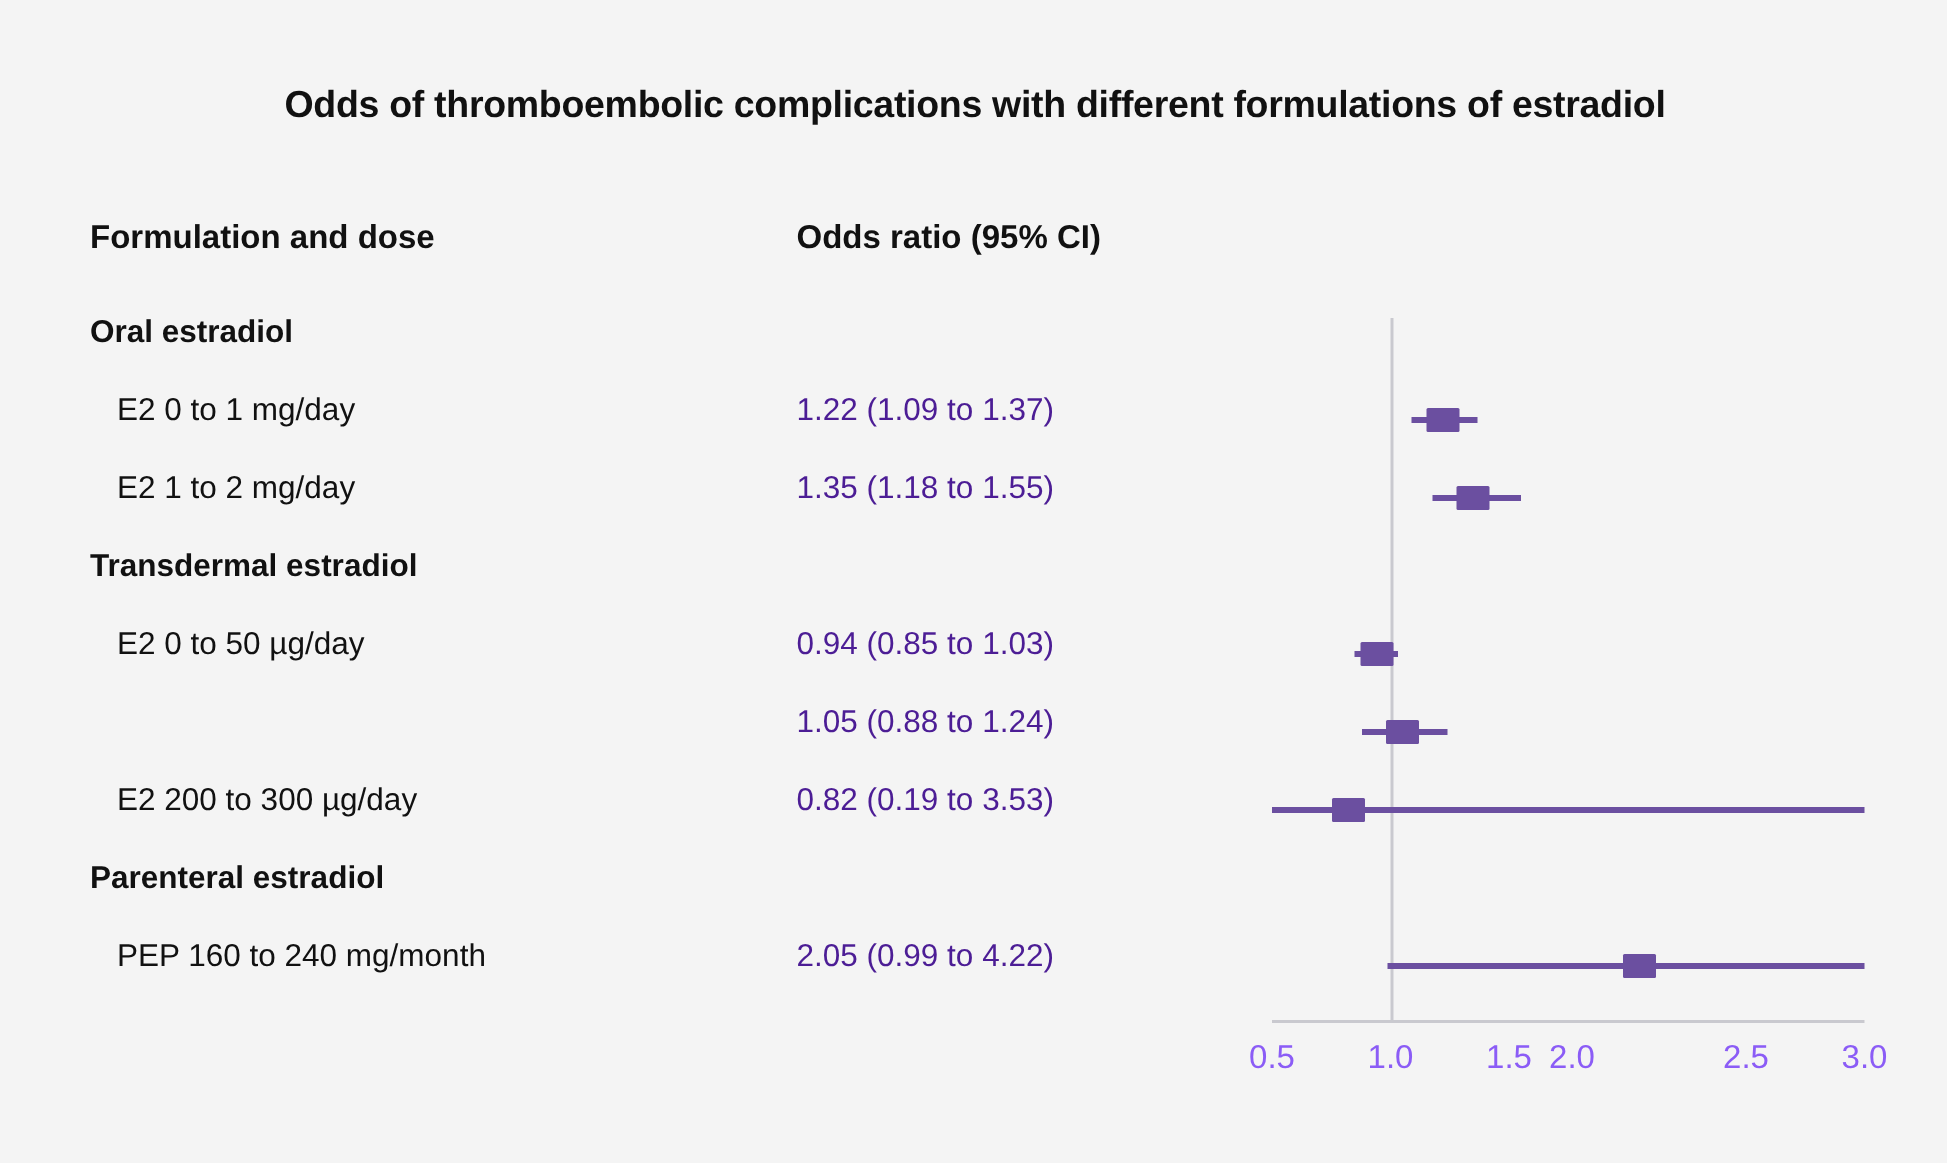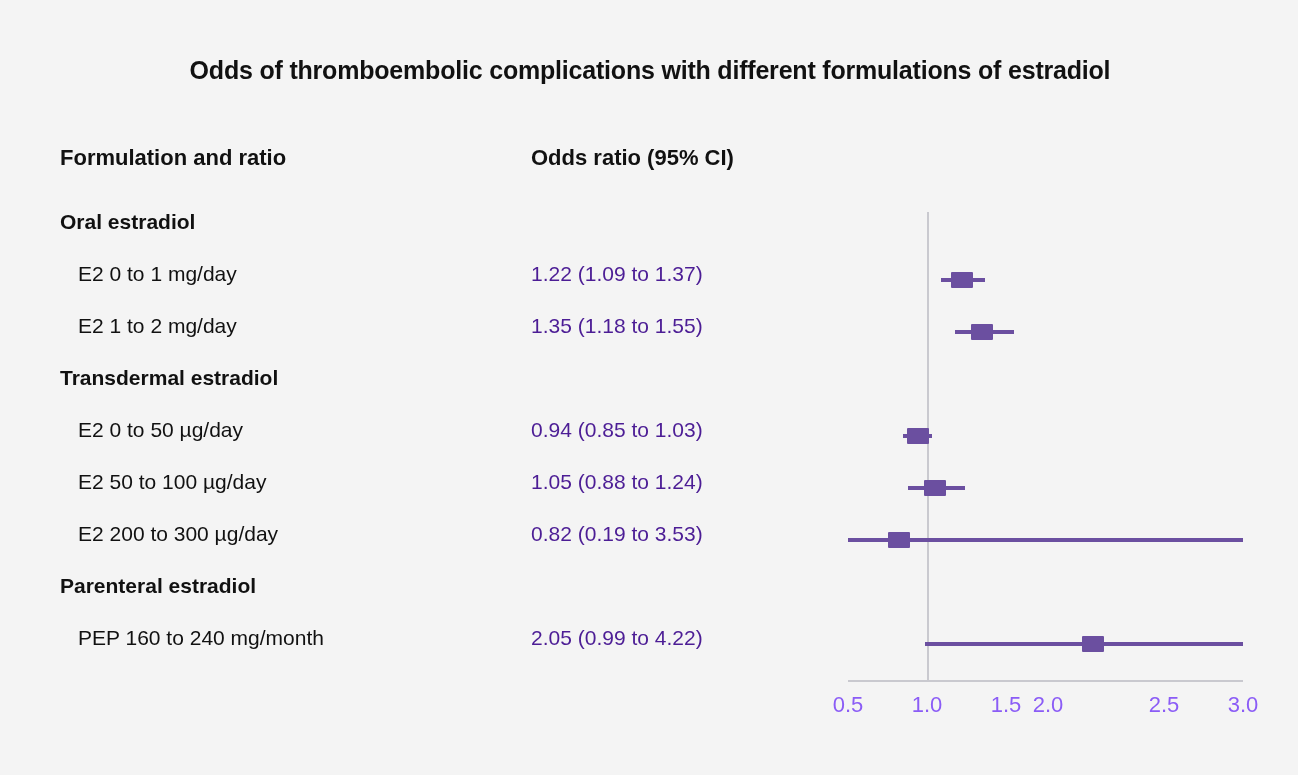--- a/index.html
+++ b/index.html
@@ -115,21 +115,21 @@
     white-space: nowrap;
   }
 </style>
 </head>
 <body>
 
 <div id="chart-root">
 
   <div class="chart-title">Odds of thromboembolic complications with different formulations of estradiol</div>
 
-  <div class="col-header" id="header-formulation">Formulation and ratio</div>
+  <div class="col-header" id="header-formulation">Formulation and dose</div>
   <div class="col-header" id="header-oddsratio">Odds ratio (95% CI)</div>
 
   <div id="rows-container">
       <div class="row row-group" style="top: 210px;">
         <div class="row-label">Oral estradiol</div>
       </div>
       <div class="row row-data" style="top: 262px;">
         <div class="row-label">E2 0 to 1 mg/day</div>
         <div class="row-value">1.22 (1.09 to 1.37)</div>
       </div>
@@ -138,21 +138,20 @@
         <div class="row-value">1.35 (1.18 to 1.55)</div>
       </div>
       <div class="row row-group" style="top: 366px;">
         <div class="row-label">Transdermal estradiol</div>
       </div>
       <div class="row row-data" style="top: 418px;">
         <div class="row-label">E2 0 to 50 µg/day</div>
         <div class="row-value">0.94 (0.85 to 1.03)</div>
       </div>
       <div class="row row-data" style="top: 470px;">
-        <div class="row-label">E2 50 to 100 µg/day</div>
         <div class="row-value">1.05 (0.88 to 1.24)</div>
       </div>
       <div class="row row-data" style="top: 522px;">
         <div class="row-label">E2 200 to 300 µg/day</div>
         <div class="row-value">0.82 (0.19 to 3.53)</div>
       </div>
       <div class="row row-group" style="top: 574px;">
         <div class="row-label">Parenteral estradiol</div>
       </div>
       <div class="row row-data" style="top: 626px;">

